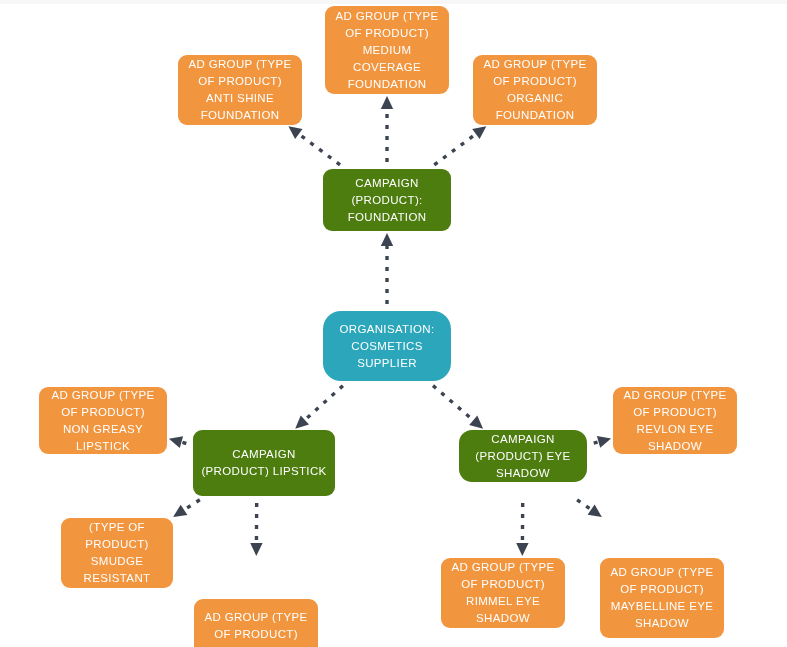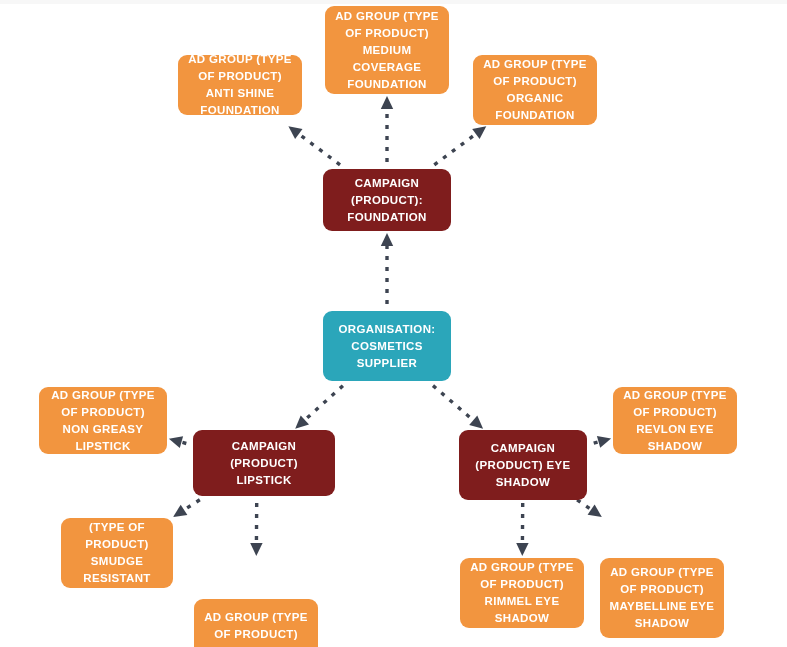--- a/index.html
+++ b/index.html
@@ -40,28 +40,27 @@
     display: flex;
     align-items: center;
     justify-content: center;
     text-align: center;
     color: #ffffff;
     letter-spacing: 0.35px;
     line-height: 17px;
     font-size: 11.5px;
     padding: 4px 8px;
     z-index: 3;
-    font-weight: bold;
   }
   .node span {
     display: block;
     width: 100%;
   }
-  .n-org   { background: #2ba6ba; }
-  .n-camp  { background: #7f1d1d; }
+  .n-org   { background: #2ba6ba; border-radius: 18px; }
+  .n-camp  { background: #4d7c0f; }
   .n-ad    { background: #f2953f; }
 </style>
 </head>
 <body>
 
 <div id="canvas">
   <div id="topstrip"></div>
 
   <svg id="edges" viewBox="0 0 787 647" xmlns="http://www.w3.org/2000/svg">
       <g>
@@ -116,42 +115,42 @@
 
 <div class="node n-org" style="left: 323px; top: 311px; width: 128px; height: 70px;">
       <span>ORGANISATION: COSMETICS SUPPLIER</span>
     </div>
     <div class="node n-camp" style="left: 323px; top: 169px; width: 128px; height: 62px;">
       <span>CAMPAIGN (PRODUCT): FOUNDATION</span>
     </div>
     <div class="node n-camp" style="left: 193px; top: 430px; width: 142px; height: 66px;">
       <span>CAMPAIGN (PRODUCT) LIPSTICK</span>
     </div>
-    <div class="node n-camp" style="left: 459px; top: 430px; width: 128px; height: 70px;">
+    <div class="node n-camp" style="left: 459px; top: 430px; width: 128px; height: 52px; border-radius: 13px;">
       <span>CAMPAIGN (PRODUCT) EYE SHADOW</span>
     </div>
-    <div class="node n-ad" style="left: 178px; top: 55px; width: 124px; height: 60px;">
+    <div class="node n-ad" style="left: 178px; top: 55px; width: 124px; height: 70px;">
       <span>AD GROUP (TYPE OF PRODUCT) ANTI SHINE FOUNDATION</span>
     </div>
     <div class="node n-ad" style="left: 325px; top: 6px; width: 124px; height: 88px;">
       <span>AD GROUP (TYPE OF PRODUCT) MEDIUM COVERAGE FOUNDATION</span>
     </div>
     <div class="node n-ad" style="left: 473px; top: 55px; width: 124px; height: 70px;">
       <span>AD GROUP (TYPE OF PRODUCT) ORGANIC FOUNDATION</span>
     </div>
     <div class="node n-ad" style="left: 39px; top: 387px; width: 128px; height: 67px;">
       <span>AD GROUP (TYPE OF PRODUCT) NON GREASY LIPSTICK</span>
     </div>
     <div class="node n-ad" style="left: 61px; top: 518px; width: 112px; height: 70px;">
       <span>AD GROUP (TYPE OF PRODUCT) SMUDGE RESISTANT LIPSTICK</span>
     </div>
     <div class="node n-ad" style="left: 194px; top: 558px; width: 124px; height: 70px; margin-top: 41px;">
       <span>AD GROUP (TYPE OF PRODUCT) VEGAN LIPSTICK</span>
     </div>
-    <div class="node n-ad" style="left: 460px; top: 558px; width: 124px; height: 70px; text-align: center;">
+    <div class="node n-ad" style="left: 441px; top: 558px; width: 124px; height: 70px; text-align: center;">
       <span>AD GROUP (TYPE OF PRODUCT) RIMMEL EYE SHADOW</span>
     </div>
     <div class="node n-ad" style="left: 600px; top: 518px; width: 124px; height: 80px; margin-top: 40px;">
       <span>AD GROUP (TYPE OF PRODUCT) MAYBELLINE EYE SHADOW</span>
     </div>
     <div class="node n-ad" style="left: 613px; top: 387px; width: 124px; height: 67px;">
       <span>AD GROUP (TYPE OF PRODUCT) REVLON EYE SHADOW</span>
     </div>
   </div>
 

